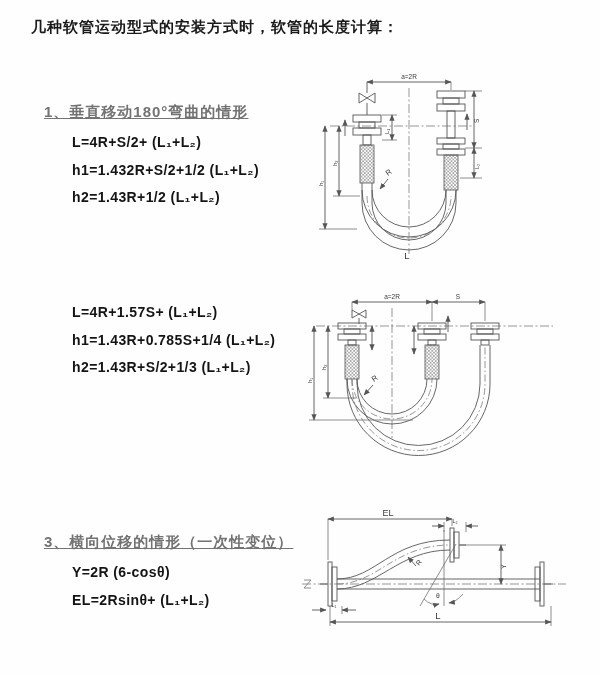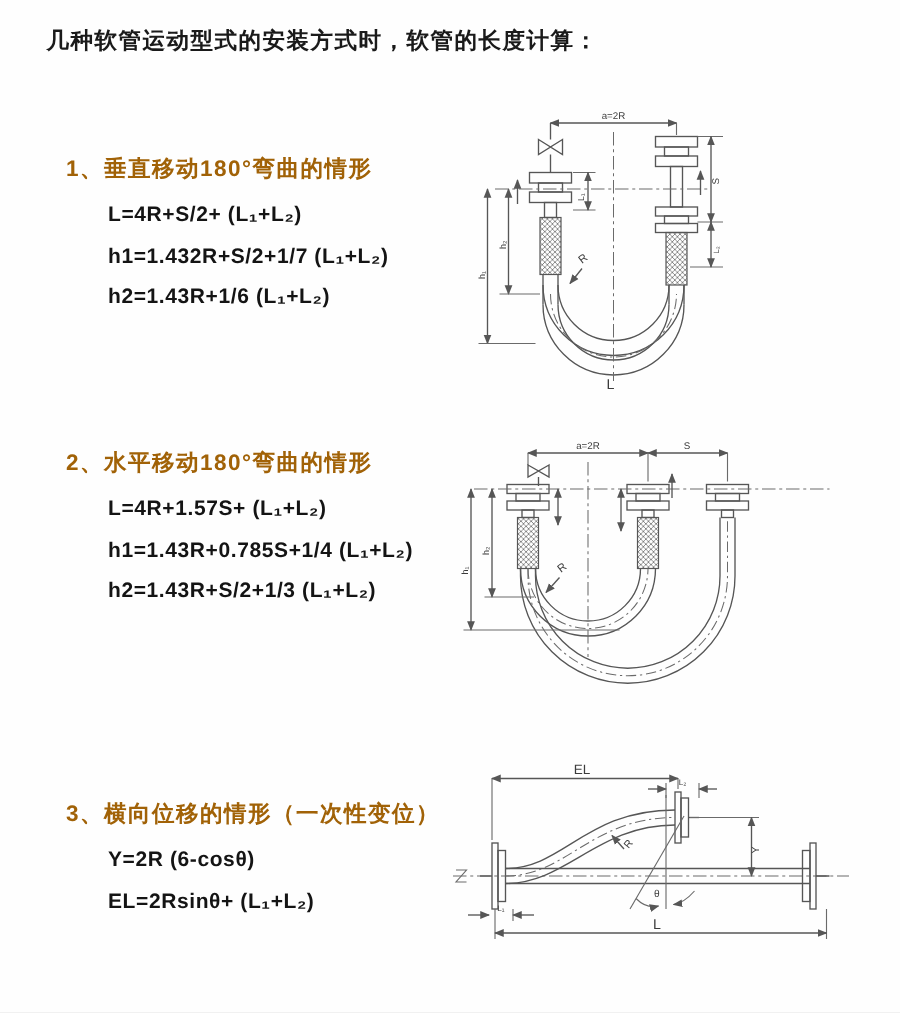--- a/index.html
+++ b/index.html
@@ -1,21 +1,21 @@
 <!DOCTYPE html>
 <html><head>
 <meta charset="utf-8">
 <style>
   html,body{margin:0;padding:0;background:#e8e8e8;}
   .page{position:relative;width:600px;height:675px;background:#fefefe;overflow:hidden;
         font-family:"Liberation Sans","DejaVu Sans",sans-serif;color:#1c1c1c;}
   .title{position:absolute;left:31px;top:18px;font-size:15px;font-weight:bold;
          letter-spacing:1px;color:#1a1a1a;}
   .section{position:absolute;left:44px;}
-  .sec-heading{font-size:15px;font-weight:bold;letter-spacing:1px;color:#a16207;margin:0 0 7px 0;}
+  .sec-heading{font-size:15px;font-weight:bold;letter-spacing:1px;color:#737373;margin:0 0 7px 0;text-decoration:underline;}
   .formulas{padding-left:28px;}
   .formula{font-size:14px;line-height:27.5px;letter-spacing:.4px;color:#141414;
            font-weight:700;white-space:pre;}
   #sec1{top:103px;} #sec2{top:299px;} #sec3{top:533px;}
   svg.diagram{position:absolute;}
   #dia1{left:302px;top:66px;} #dia2{left:298px;top:288px;} #dia3{left:298px;top:506px;}
   svg .ln{stroke:#565656;stroke-width:.9;fill:none;}
   svg .thin{stroke:#6a6a6a;stroke-width:.75;fill:none;}
   svg .cl{stroke:#6a6a6a;stroke-width:.7;fill:none;stroke-dasharray:9 2.5 2 2.5;}
   svg .dash{stroke:#6a6a6a;stroke-width:.7;fill:none;stroke-dasharray:7 2.5 1.5 2.5;}
@@ -26,27 +26,26 @@
 <body>
 
 <div class="page">
 
   <div class="title">几种软管运动型式的安装方式时，软管的长度计算：</div>
 
   <div class="section" id="sec1">
     <div class="sec-heading">1、垂直移动180°弯曲的情形</div>
     <div class="formulas">
       <div class="formula">L=4R+S/2+ (L₁+L₂)</div>
-      <div class="formula">h1=1.432R+S/2+1/7 (L₁+L₂)</div>
-      <div class="formula">h2=1.43R+1/6 (L₁+L₂)</div>
+      <div class="formula">h1=1.432R+S/2+1/2 (L₁+L₂)</div>
+      <div class="formula">h2=1.43R+1/2 (L₁+L₂)</div>
     </div>
   </div>
 
   <div class="section" id="sec2">
-    <div class="sec-heading">2、水平移动180°弯曲的情形</div>
     <div class="formulas">
       <div class="formula">L=4R+1.57S+ (L₁+L₂)</div>
       <div class="formula">h1=1.43R+0.785S+1/4 (L₁+L₂)</div>
       <div class="formula">h2=1.43R+S/2+1/3 (L₁+L₂)</div>
     </div>
   </div>
 
   <div class="section" id="sec3">
     <div class="sec-heading">3、横向位移的情形（一次性变位）</div>
     <div class="formulas">

